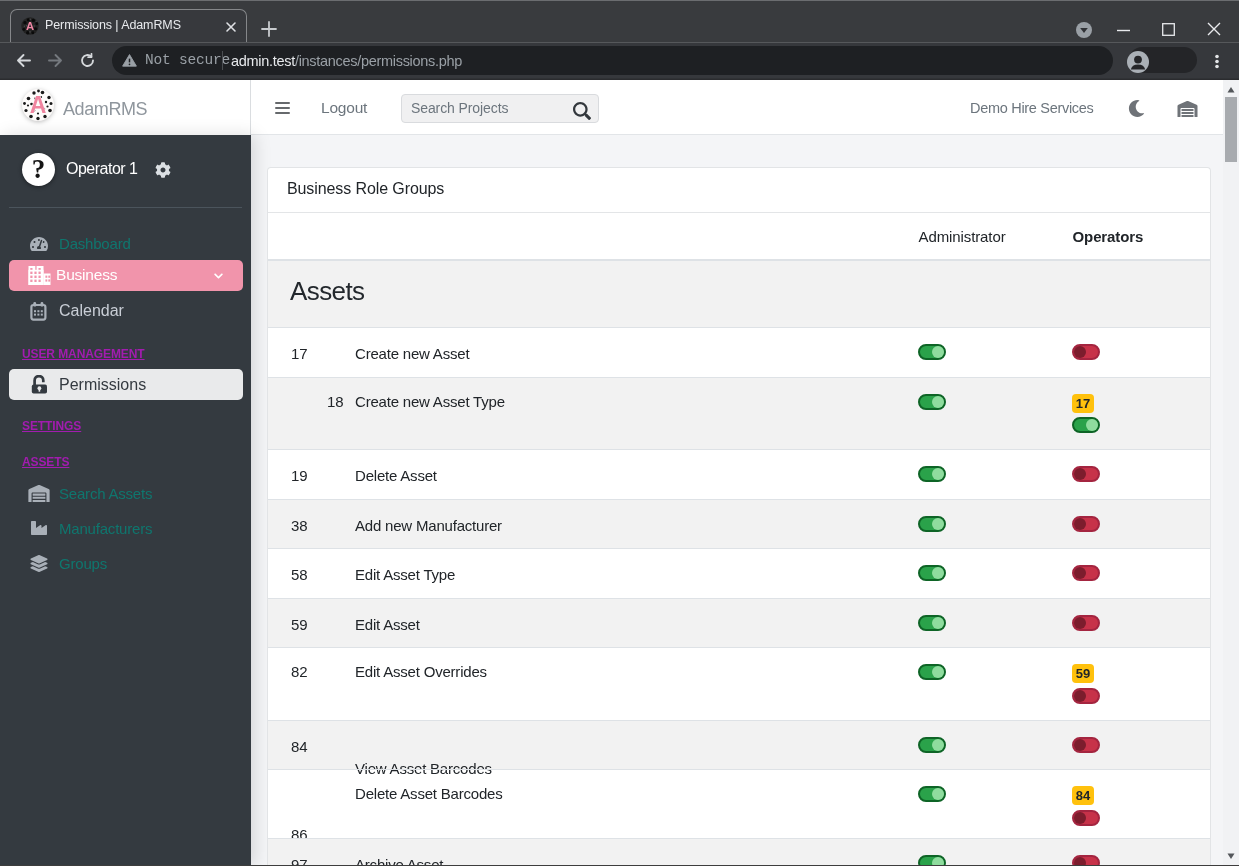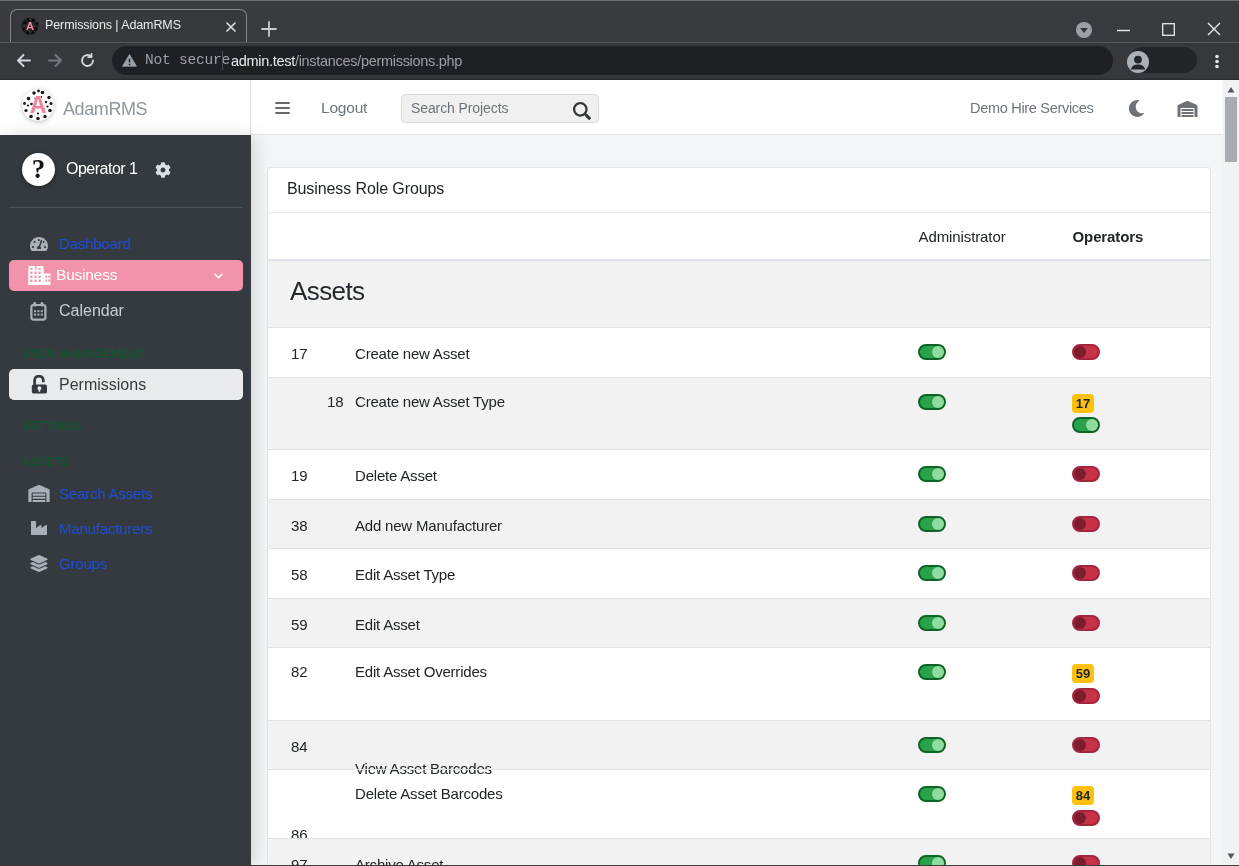--- a/index.html
+++ b/index.html
@@ -10,22 +10,22 @@
 #tabstrip { position:absolute; left:0; top:0; width:1239px; height:42px; background:#393b3e; border-top:1px solid #6b6d70; }
 #tab { position:absolute; left:9.5px; top:8.5px; width:237px; height:33.5px; background:#37393d; border:1px solid #85878a; border-bottom:none; border-radius:7px 7px 0 0; }
 #toolbar { position:absolute; left:0; top:42px; width:1239px; height:38px; background:#36383c; border-top:1.5px solid #56585b; box-shadow:inset 0 -1.5px 0 #2b2c2f; }
 #omnibox { position:absolute; left:112px; top:46px; width:1001px; height:29px; background:#1e2023; border-radius:14.5px; }
 
 #brand { position:absolute; left:0; top:80px; width:251px; height:55px; background:#fff; border-right:1px solid #dadde0; }
 #navbar { position:absolute; left:251px; top:80px; width:972px; height:55px; background:#fff; border-bottom:1px solid #e2e5e8; }
 #sidebar { position:absolute; left:0; top:135px; width:251px; height:731px; background:#343a40; box-shadow:4px 0 16px rgba(0,0,0,0.13); }
 #content { position:absolute; left:251px; top:135px; width:972px; height:731px; background:#f4f5f7; }
 #card { position:absolute; left:267px; top:167px; width:944px; height:699px; background:#fff; border:1px solid #e2e4e6; border-bottom:none; border-radius:4px 4px 0 0; }
-.nav-item-text { color:#1d4ed8; font-size:15px; letter-spacing:-0.2px; }
-.nav-head { color:#14532d; font-size:12px; font-weight:bold; letter-spacing:-0.1px; }
+.nav-item-text { color:#0f766e; font-size:15px; letter-spacing:-0.2px; }
+.nav-head { color:#a21caf; font-size:12px; font-weight:bold; letter-spacing:-0.1px;text-decoration:underline; }
 .trow { position:absolute; left:268px; width:942px; border-top:1px solid #dee2e6; }
 .stripe { background:#f2f2f2; }
 .rid { position:absolute; left:291px; color:#212529; font-size:15px; letter-spacing:-0.2px; }
 .rdesc { position:absolute; left:355px; color:#212529; font-size:15px; letter-spacing:-0.2px; }
 .sw { position:absolute; width:28px; height:16px; border-radius:8px; }
 .sw-on { background:#2aa24a; border:2px solid #0e6426; }
 .sw-on .knob { position:absolute; right:0; top:0; width:12px; height:12px; border-radius:50%; background:#8fdc9e; }
 .sw-off { background:#c73249; border:2px solid #a42540; }
 .sw-off .knob { position:absolute; left:0; top:0; width:12px; height:12px; border-radius:50%; background:#7c1d2d; }
 .badge { position:absolute; width:22px; height:19px; background:#ffc10d; border-radius:4px; color:#212529; font-size:13px; font-weight:bold; text-align:center; line-height:19px; }

